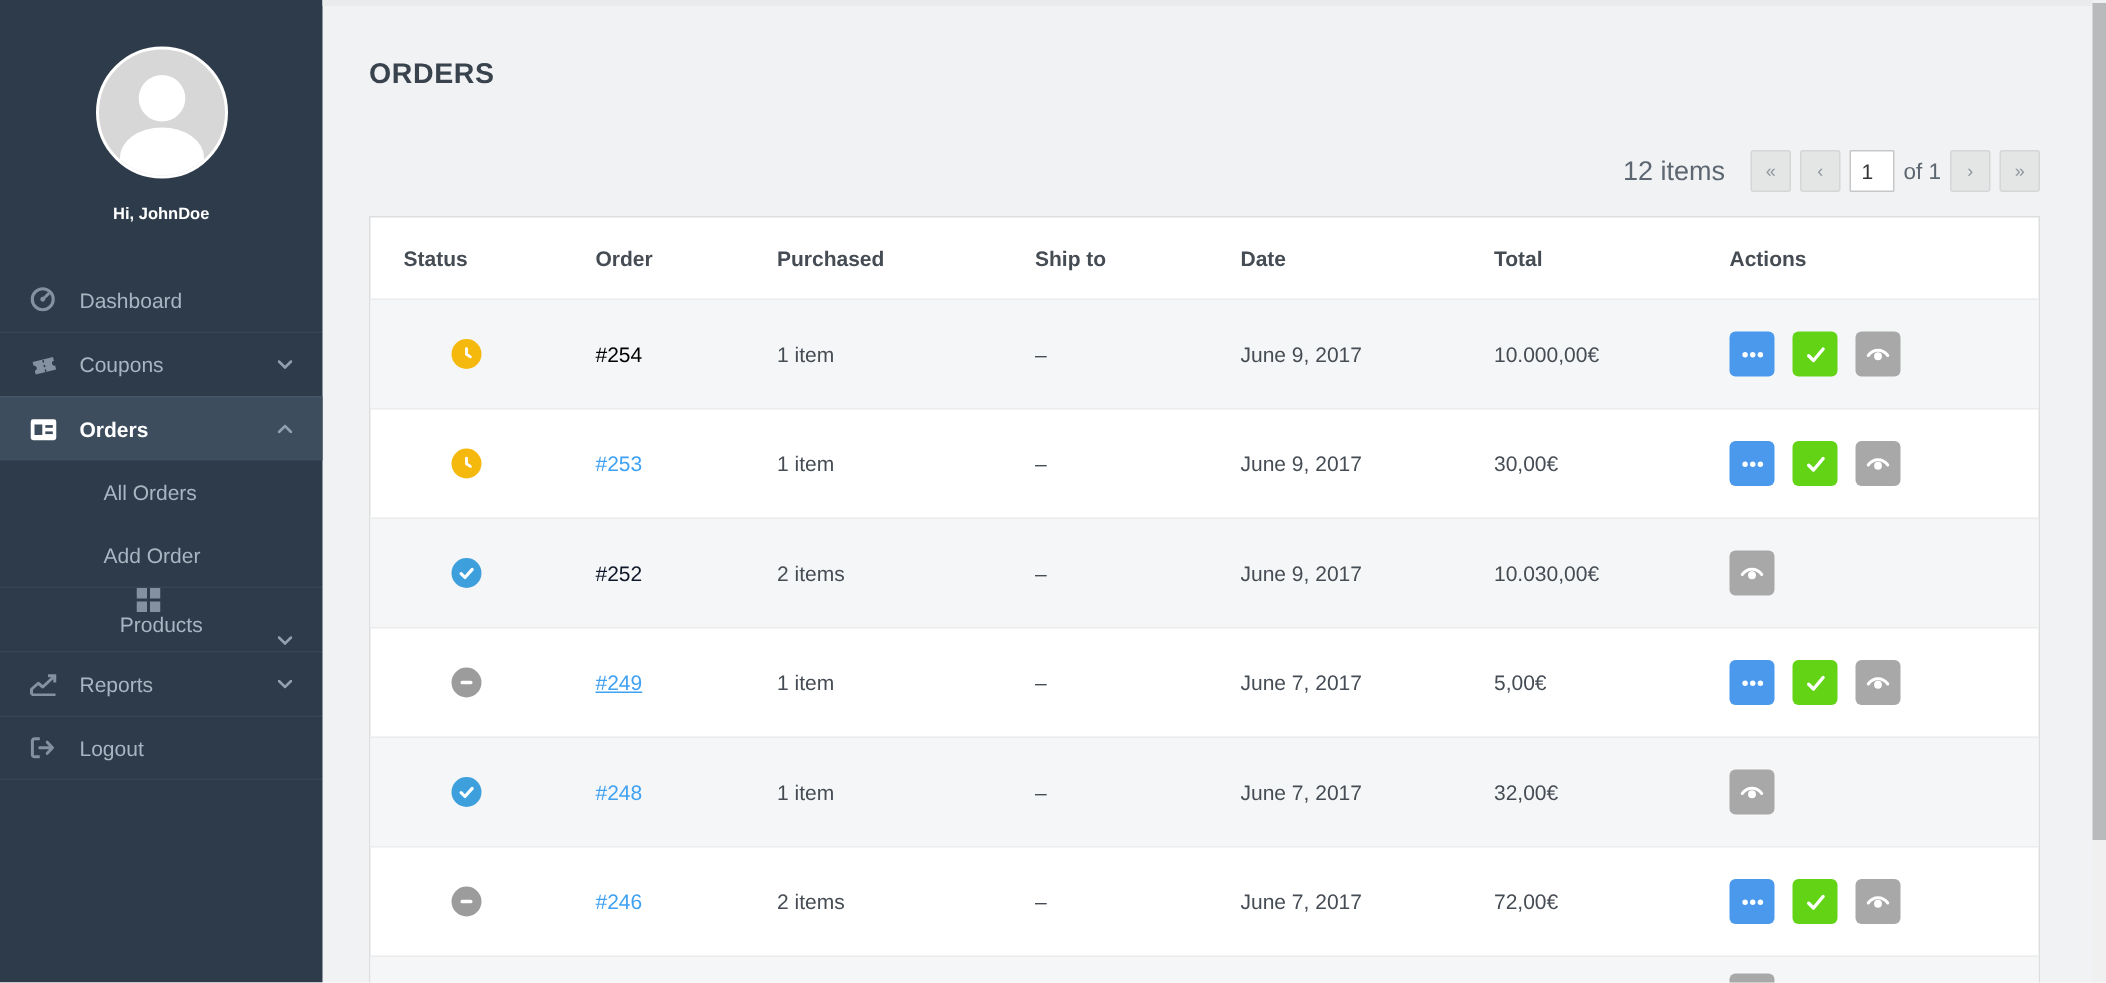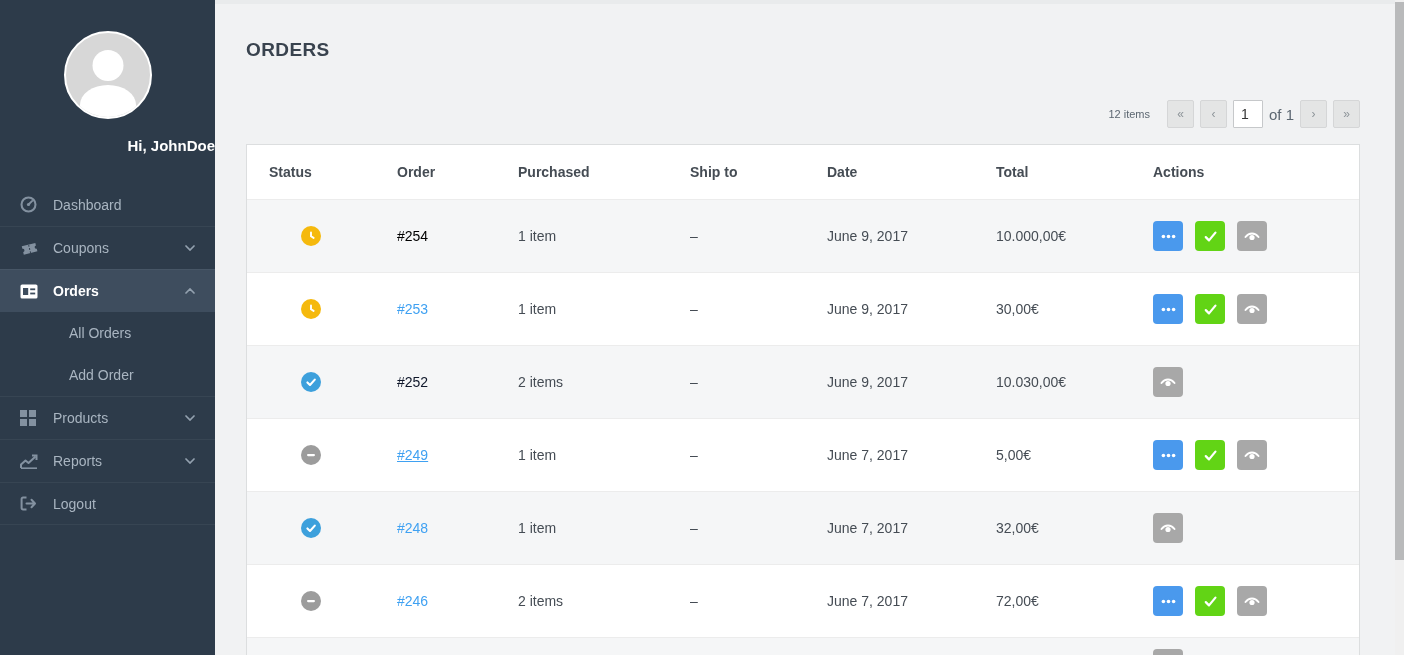--- a/index.html
+++ b/index.html
@@ -8,42 +8,42 @@
   .app { position:relative; display:flex; width:1404px; height:655px; overflow:hidden; }
 
   
   .sidebar { width:215px; min-width:215px; height:100%; background:#2d3b4a; }
   .avatar { width:88px; height:88px; margin:31px auto 0; border-radius:50%;
             background:#d7d7d7; border:2px solid #fff; position:relative; overflow:hidden; }
   .avatar .head { position:absolute; left:50%; top:17px; transform:translateX(-50%);
                   width:31px; height:31px; border-radius:50%; background:#fff; }
   .avatar .body { position:absolute; left:50%; top:52px; transform:translateX(-50%);
                   width:56px; height:40px; border-radius:50% 50% 0 0; background:#fff; }
-  .greeting { margin-top:18px; text-align:right; color:#ffffff; font-size:15px; font-weight:700; }
+  .greeting { margin-top:18px; text-align:center; color:#ffffff; font-size:11px; font-weight:700; }
   .nav { margin-top:29px; }
   .nav-item { height:43px; display:flex; align-items:center; padding:0 20px;
               color:#a9b5c1; font-size:14px; cursor:pointer; border-top:1px solid rgba(255,255,255,.05); }
   .nav-item:first-child { border-top:none; }
   .nav-item .ico { width:19px; margin-right:14px; display:flex; align-items:center; color:#8391a0; }
   .nav-item.active { background:#3e4d5e; color:#ffffff; font-weight:700; }
   .nav-item.active .ico { color:#ffffff; }
   .chev { margin-left:auto; display:flex; color:#93a1af; }
   .sub-item { height:42px; display:flex; align-items:center; padding-left:69px;
               color:#a9b5c1; font-size:14px; cursor:pointer; }
-  .nav-item.after-sub { border-top:1px solid rgba(255,255,255,.05); }
+  .nav-item.after-sub { border-top:1px solid rgba(255,255,255,.05);flex-direction:column; }
   .nav-item.last { border-bottom:1px solid rgba(255,255,255,.05); }
 
   
   .main { flex:1; position:relative; padding:0 0 0 31px; }
   .topstrip { position:absolute; top:0; left:0; right:0; height:4px; background:#e9ebec; }
   .page-title { margin-top:39px; font-size:19px; font-weight:700; color:#39434e; letter-spacing:.4px; }
 
   
   .pagination { display:flex; align-items:center; justify-content:flex-end; margin-top:39px; width:1114px; }
-  .pg-count { font-size:11px; color:#5c6771; margin-right:11px; }
+  .pg-count { font-size:18px; color:#5c6771; margin-right:11px; }
   .pg-btn { width:27px; height:28px; margin-left:6px; background:#e4e5e5; border:1px solid #d5d6d7;
             border-radius:2px; color:#8d9499; font-size:12px; line-height:1; cursor:pointer;
             display:inline-flex; align-items:center; justify-content:center; font-family:inherit; }
   .pg-input { width:30px; height:28px; margin-left:6px; border:1px solid #c6c8ca; border-radius:1px;
               font-size:14px; color:#333; padding-left:7px; font-family:inherit; background:#fff; }
   .pg-of { font-size:15px; color:#5c6771; margin-left:6px; }
 
   
   .table { margin-top:16px; width:1114px; background:#fff; border:1px solid #dcdedf; }
   .trow { display:grid; grid-template-columns:128px 121px 172px 137px 169px 157px 1fr; align-items:center; }

